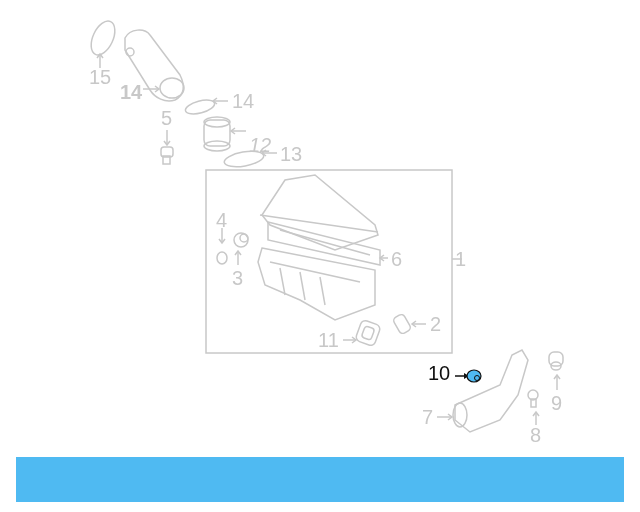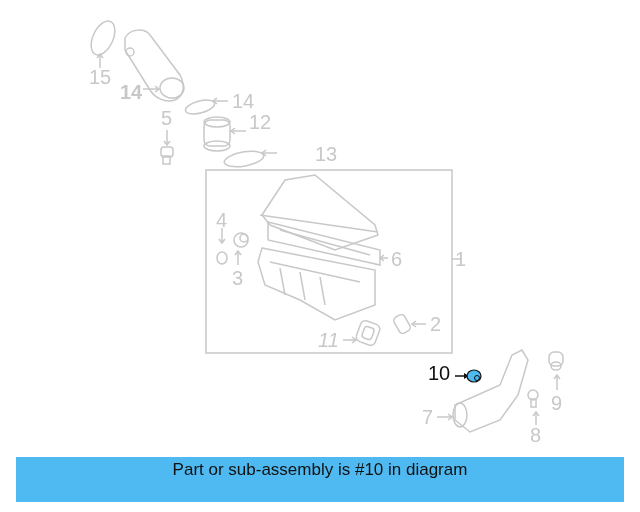--- a/index.html
+++ b/index.html
@@ -136,23 +136,22 @@
   <span class="lbl" style="left:455px;top:249px;">1</span>
   <span class="lbl" style="left:430px;top:314px;">2</span>
   <span class="lbl" style="left:232px;top:268px;">3</span>
   <span class="lbl" style="left:216px;top:210px;">4</span>
   <span class="lbl" style="left:161px;top:108px;">5</span>
   <span class="lbl" style="left:391px;top:249px;">6</span>
   <span class="lbl" style="left:422px;top:407px;">7</span>
   <span class="lbl" style="left:530px;top:425px;">8</span>
   <span class="lbl" style="left:551px;top:393px;">9</span>
   <span class="lbl hl" style="left:428px;top:363px;">10</span>
-  <span class="lbl" style="left:318px;top:330px;font-style:italic;">11</span>
-  <span class="lbl" style="left:249px;top:112px;">12</span>
-  <span class="lbl" style="left:280px;top:144px;margin-left:35px;">13</span>
+  <span class="lbl" style="left:318px;top:330px;">11</span>
+  <span class="lbl" style="left:249px;top:135px;font-style:italic;">12</span>
+  <span class="lbl" style="left:280px;top:144px;">13</span>
   <span class="lbl" style="left:120px;top:82px;font-weight:bold;">14</span>
   <span class="lbl" style="left:89px;top:67px;text-align:center;">15</span>
   <span class="lbl" style="left:232px;top:91px;">14</span>
 </div>
 
 <div class="banner">
-  <div>Part or sub-assembly is #10 in diagram</div>
 </div>
 
 </body></html>

